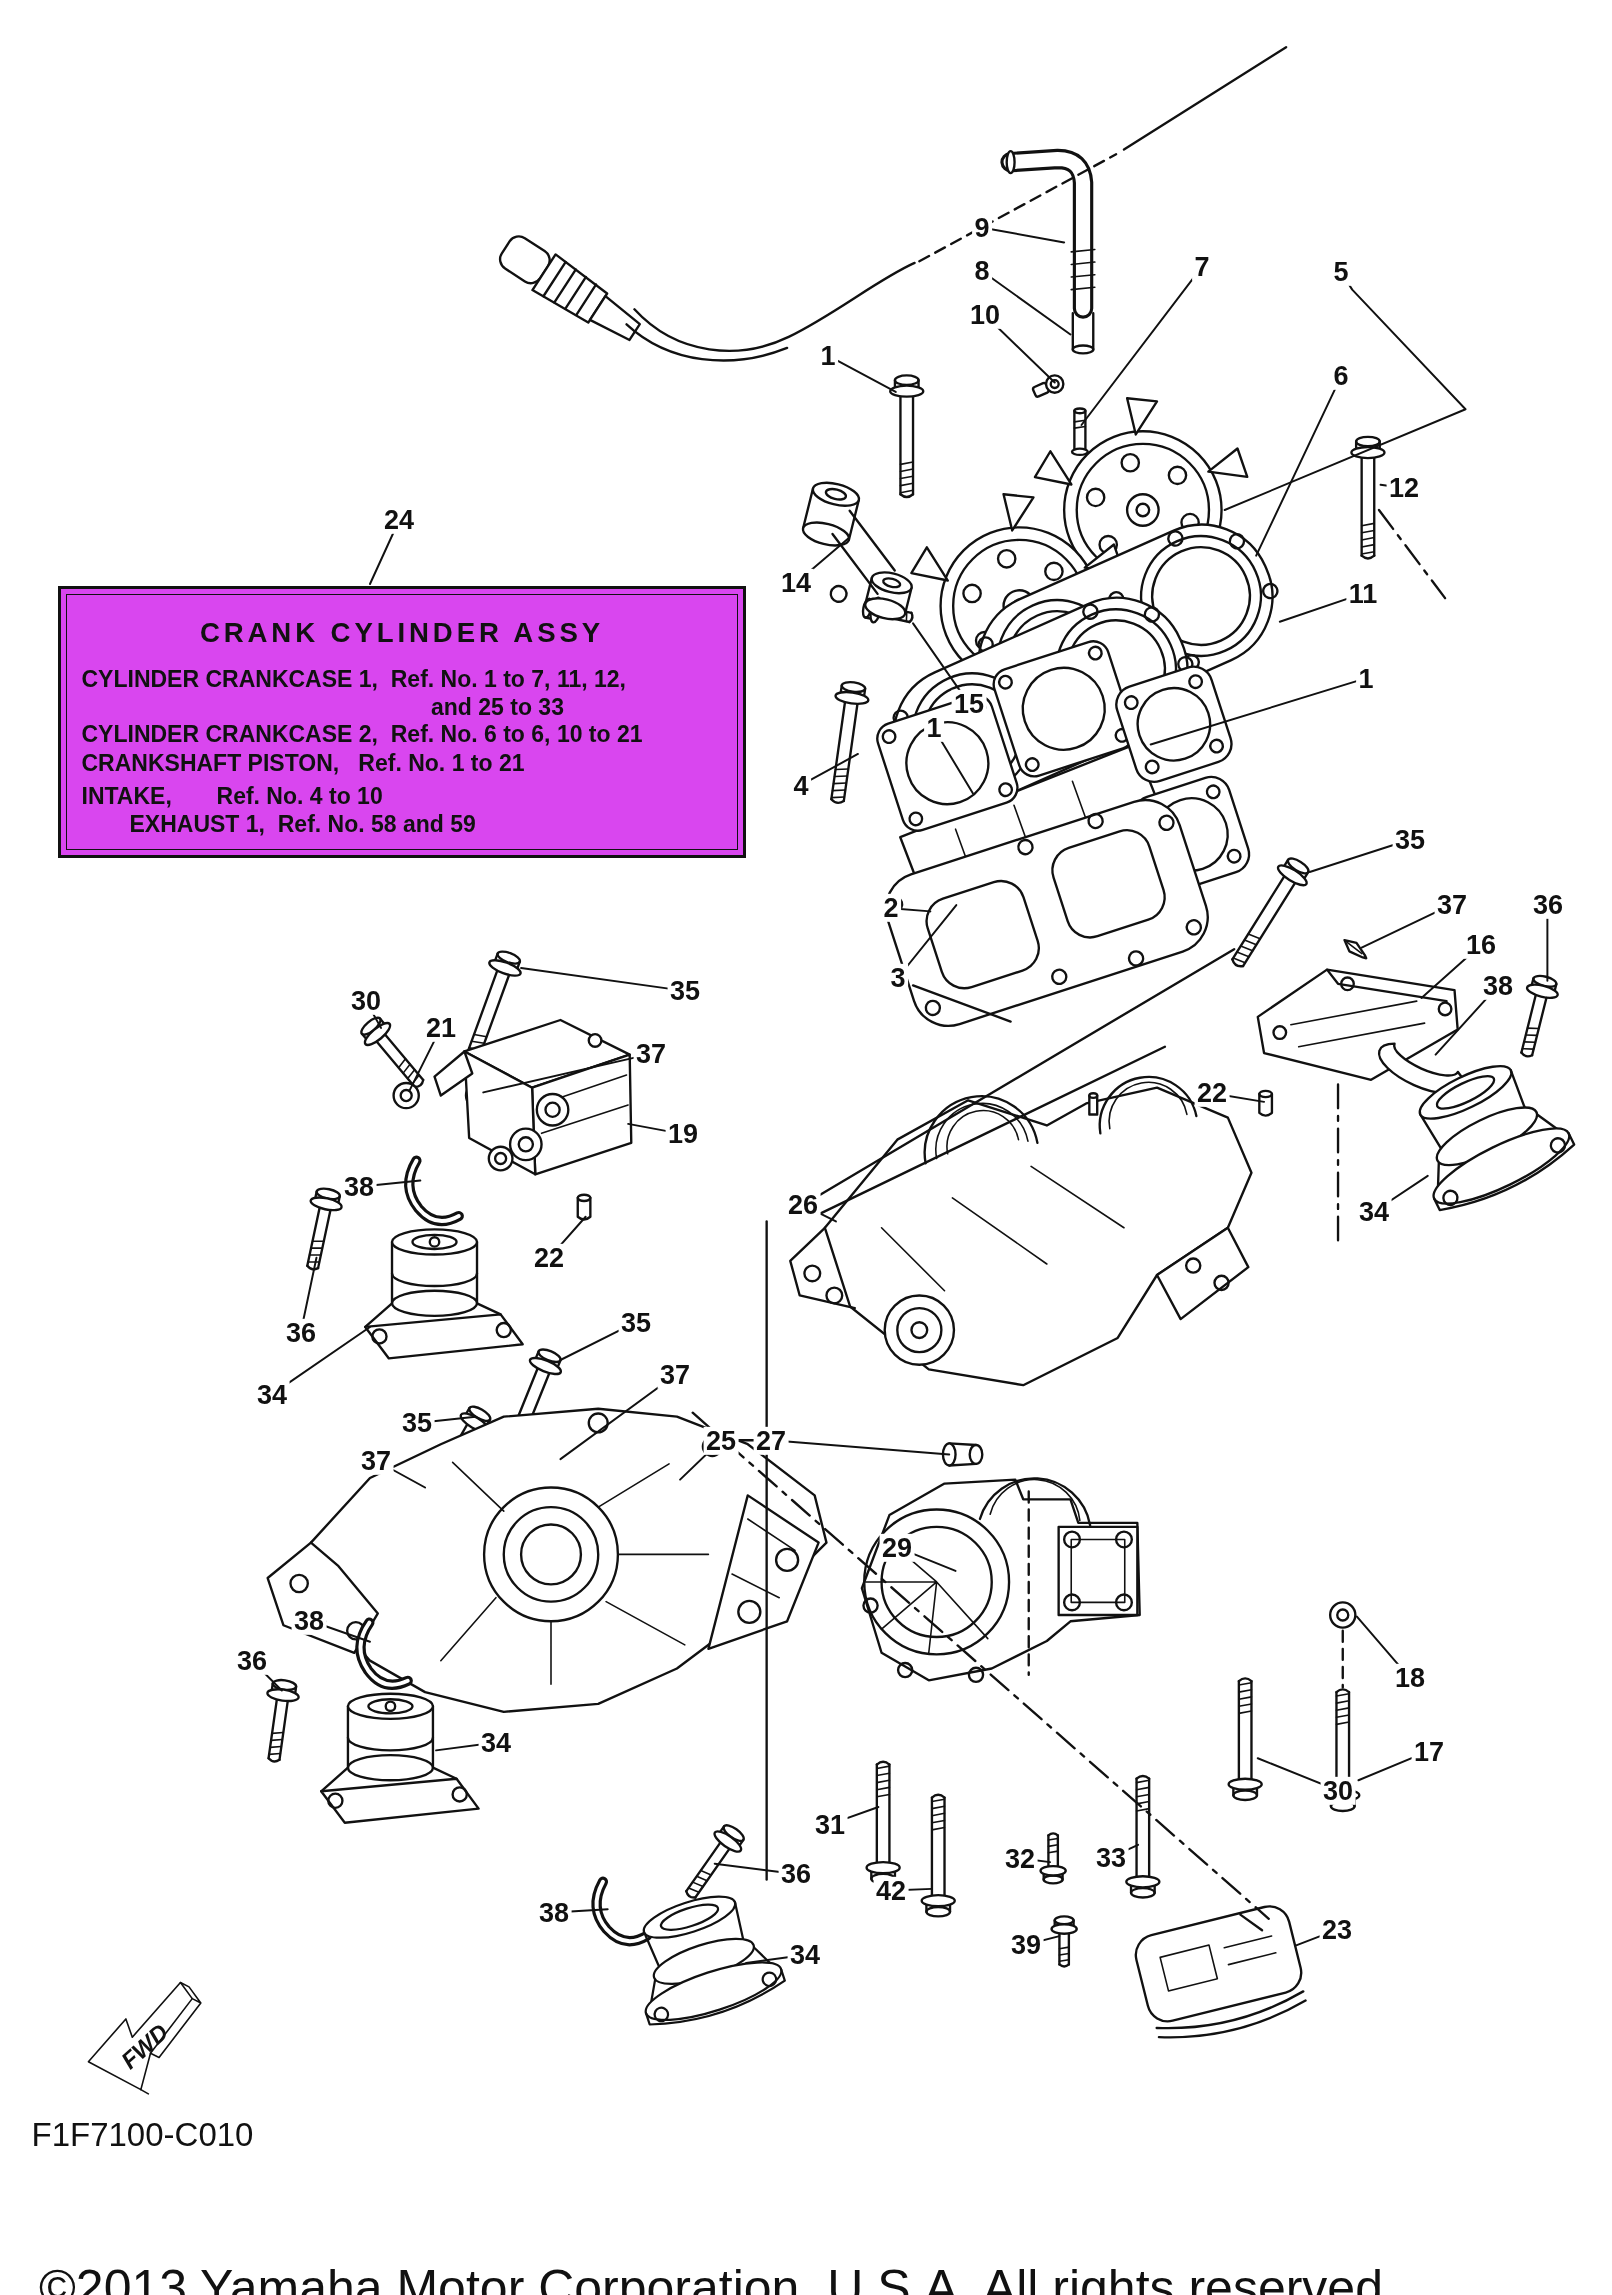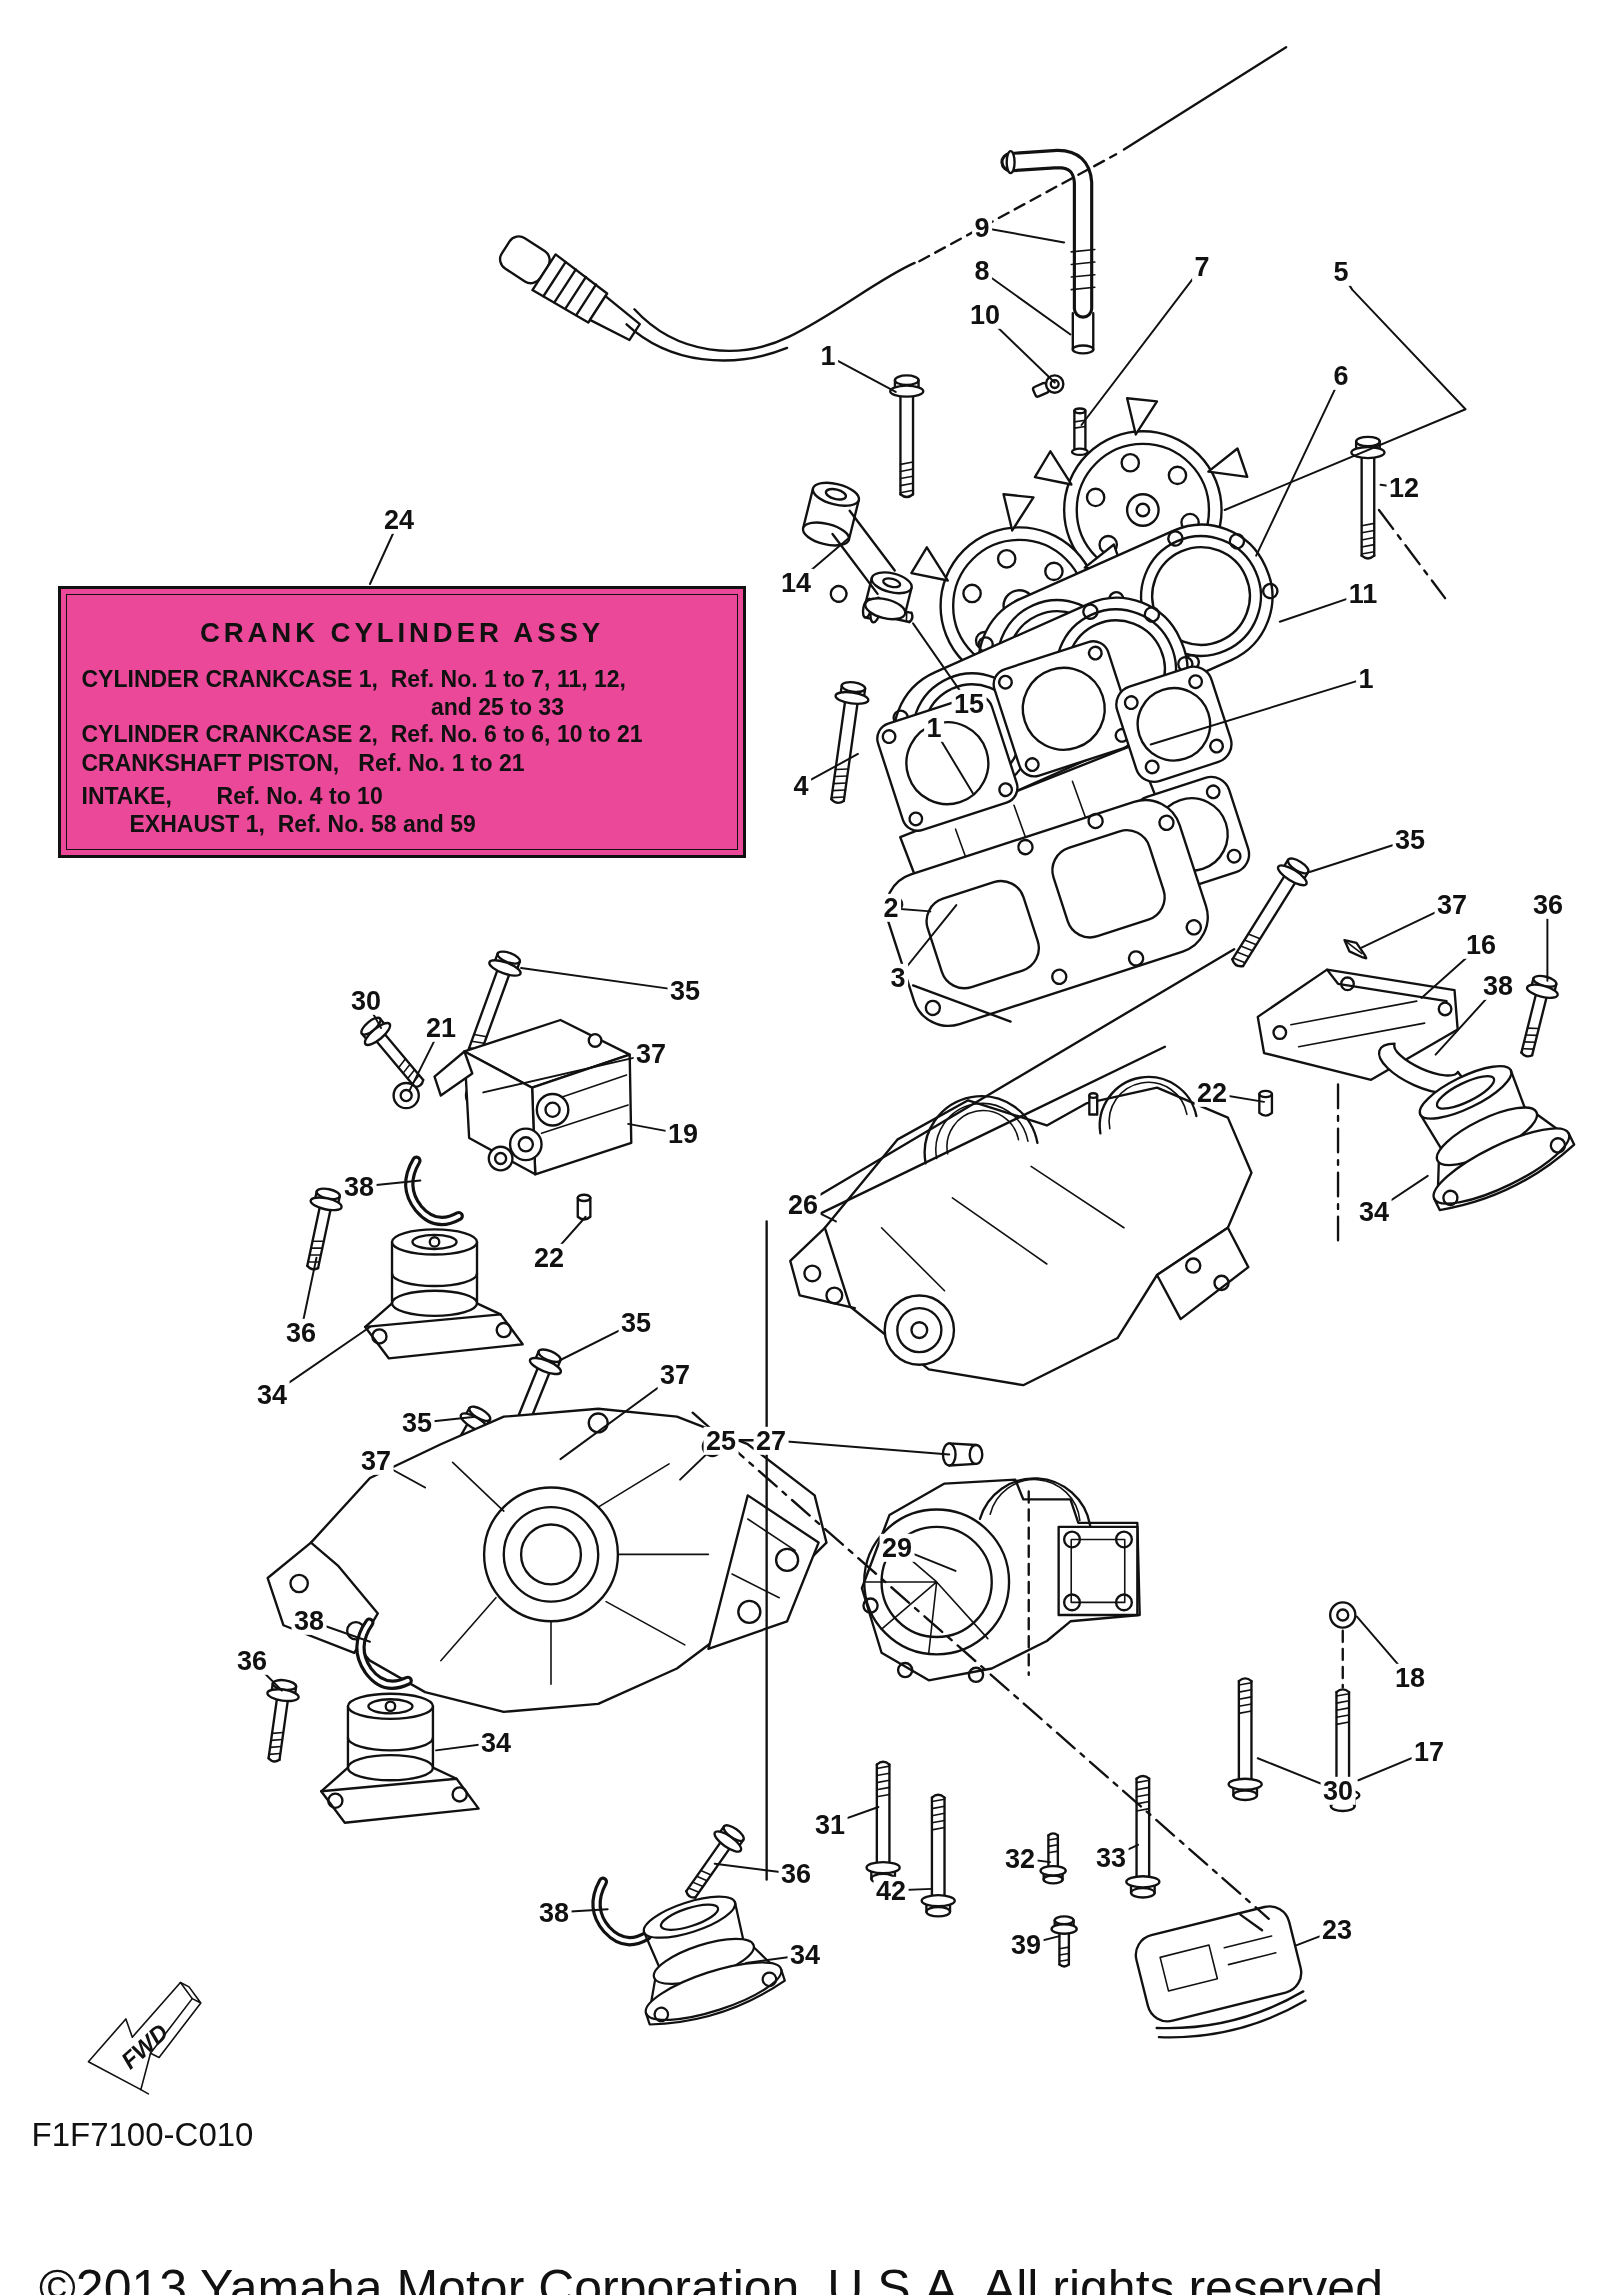--- a/index.html
+++ b/index.html
@@ -14,21 +14,21 @@
   #art .pipeI{stroke-width:18;stroke:#fff;}
   #art .thick{stroke-width:13;}
   #art .thin5{stroke-width:5;stroke:#fff;}
   #art .t2{stroke-width:2;}
   #art text{stroke:none;fill:#111;}
   #leaders line,#leaders polyline{stroke:#111;stroke-width:2.5;fill:none;}
   .callout{position:absolute;transform:translate(-50%,-50%);
      font:700 27px "Liberation Sans",sans-serif;color:#111;background:#fff;
      padding:0 2.4px;line-height:1.05;white-space:nowrap;z-index:30;}
   #info-box{position:absolute;left:58px;top:586px;width:682px;height:266px;
-     border:3.1px solid #111;background:#ec4899;z-index:20;}
+     border:3.1px solid #111;background:#d946ef;z-index:20;}
   #info-box .inner{position:absolute;left:4.7px;top:4.7px;right:4.7px;bottom:4.7px;border:1.6px solid #111;}
   #info-box .title{position:absolute;left:0;right:0;top:28px;text-align:center;
      font:700 27.6px "Liberation Sans",sans-serif;letter-spacing:3.9px;white-space:pre;}
   #info-box .row{position:absolute;left:20.5px;font:700 23px "Liberation Sans",sans-serif;white-space:pre;}
   #info-box .r0{top:77px;} #info-box .r1{top:105px;left:370px;}
   #info-box .r2{top:132px;} #info-box .r3{top:161px;}
   #info-box .r4{top:194px;} #info-box .r5{top:222px;margin-left:48px;}
   #drawing-code{position:absolute;left:31.5px;top:2116px;font:400 33px "Liberation Sans",sans-serif;z-index:20;}
   #copyright{position:absolute;left:39px;top:2223px;width:1567px;
      font:400 50px "Liberation Sans",sans-serif;letter-spacing:0px;white-space:nowrap;z-index:20;margin-top:36px;}

